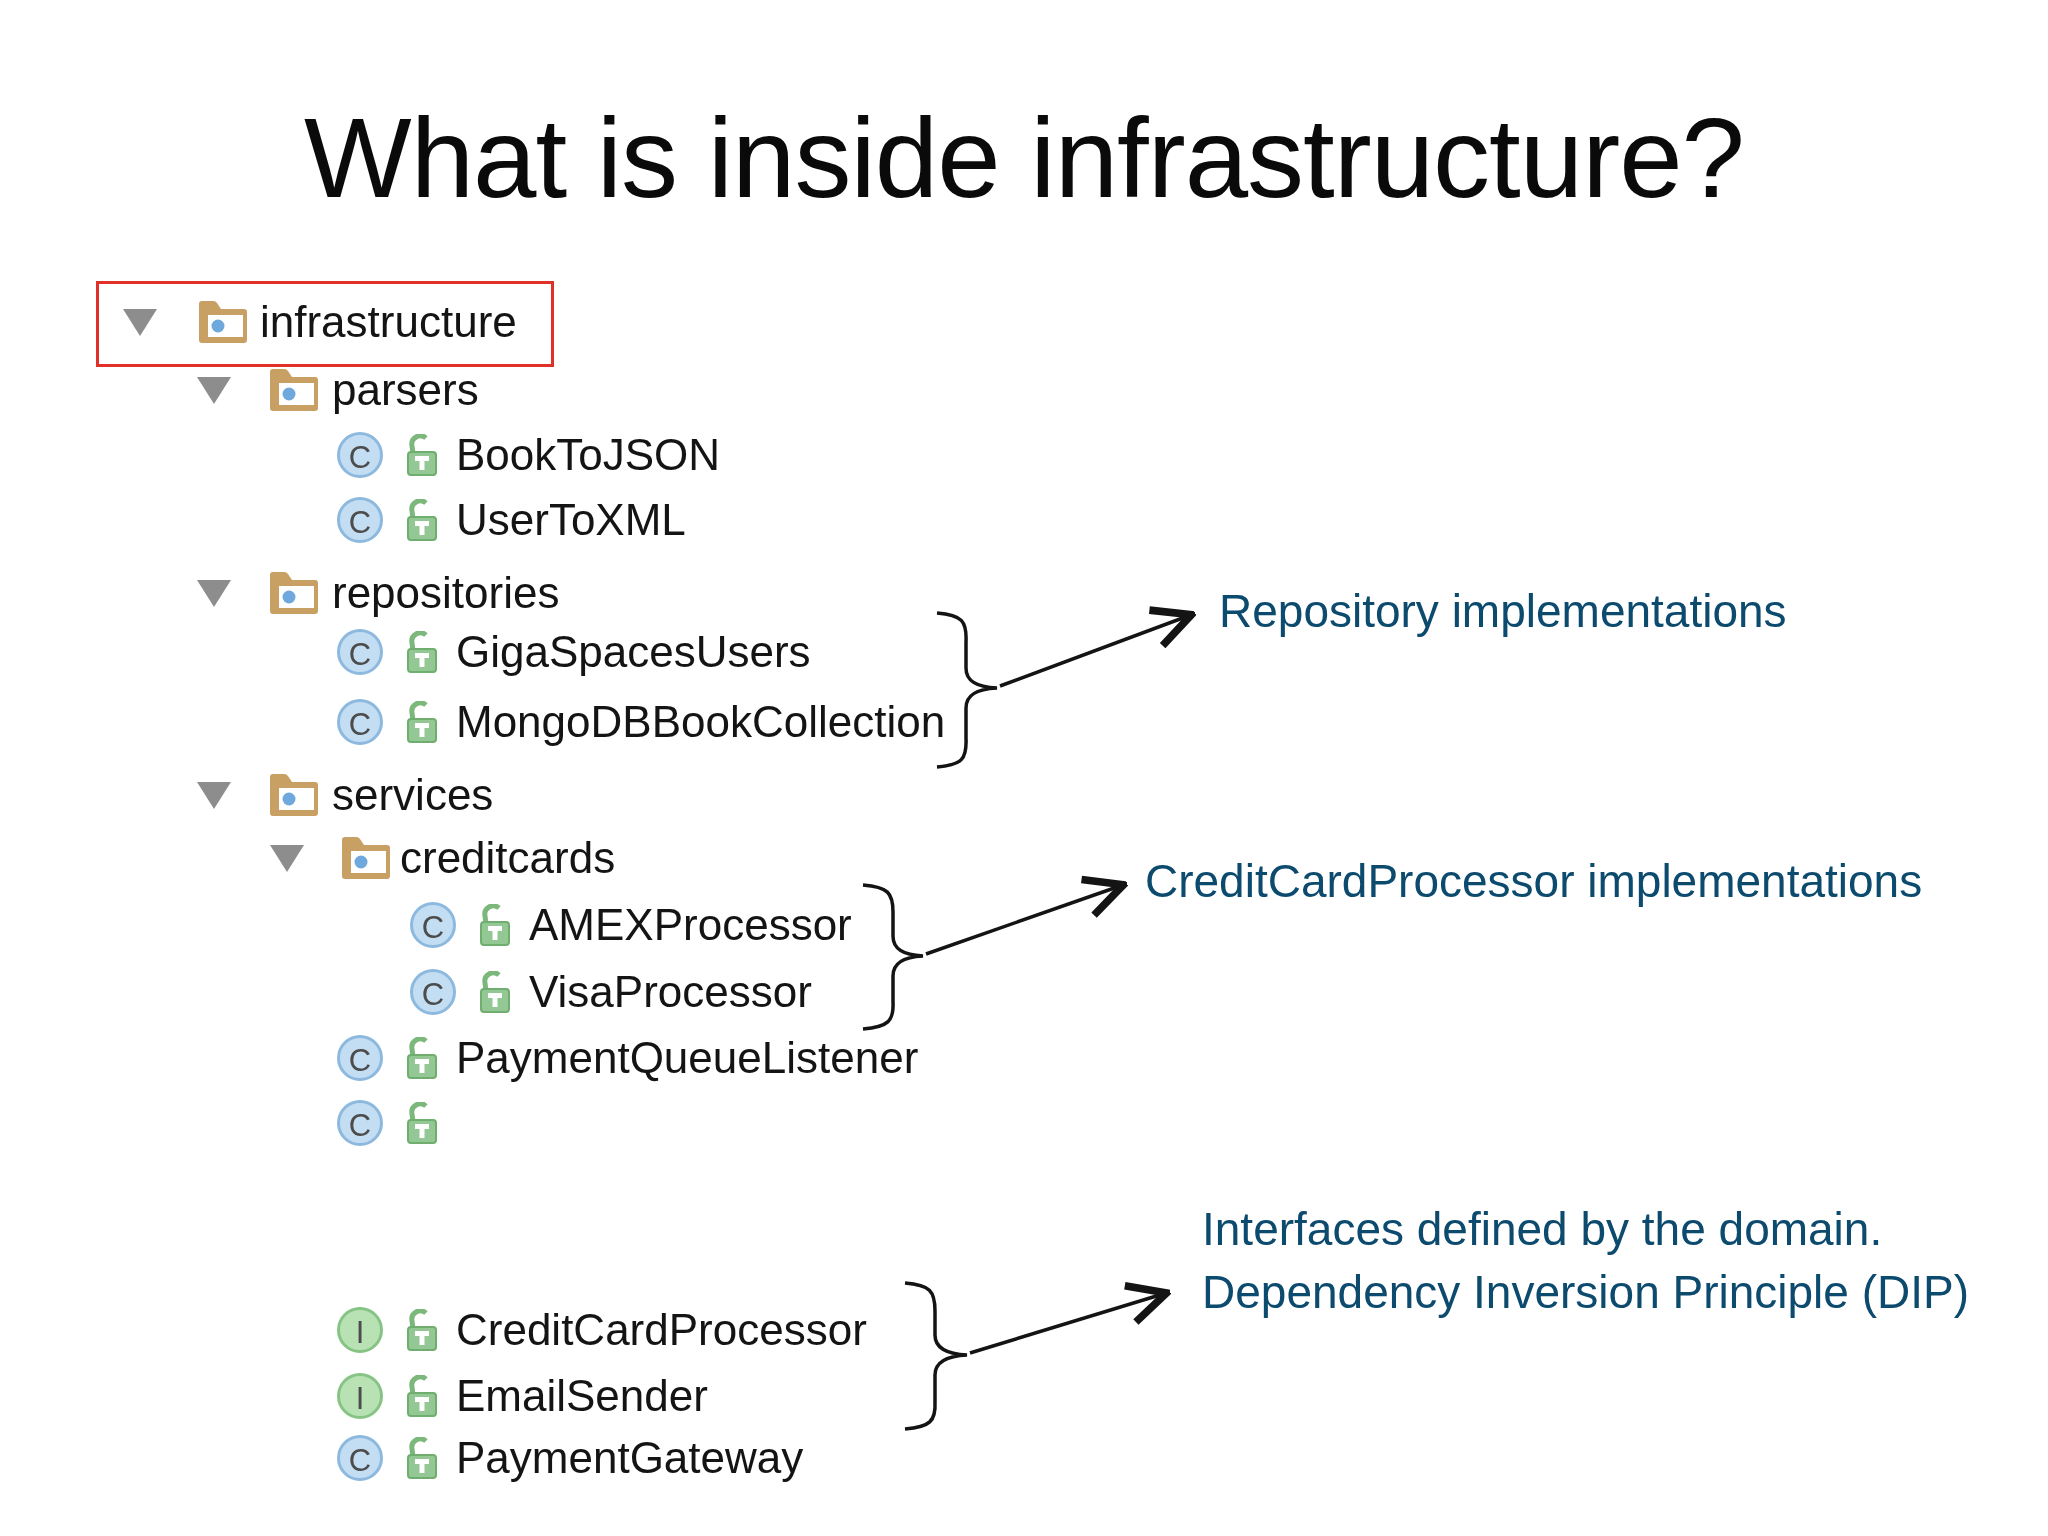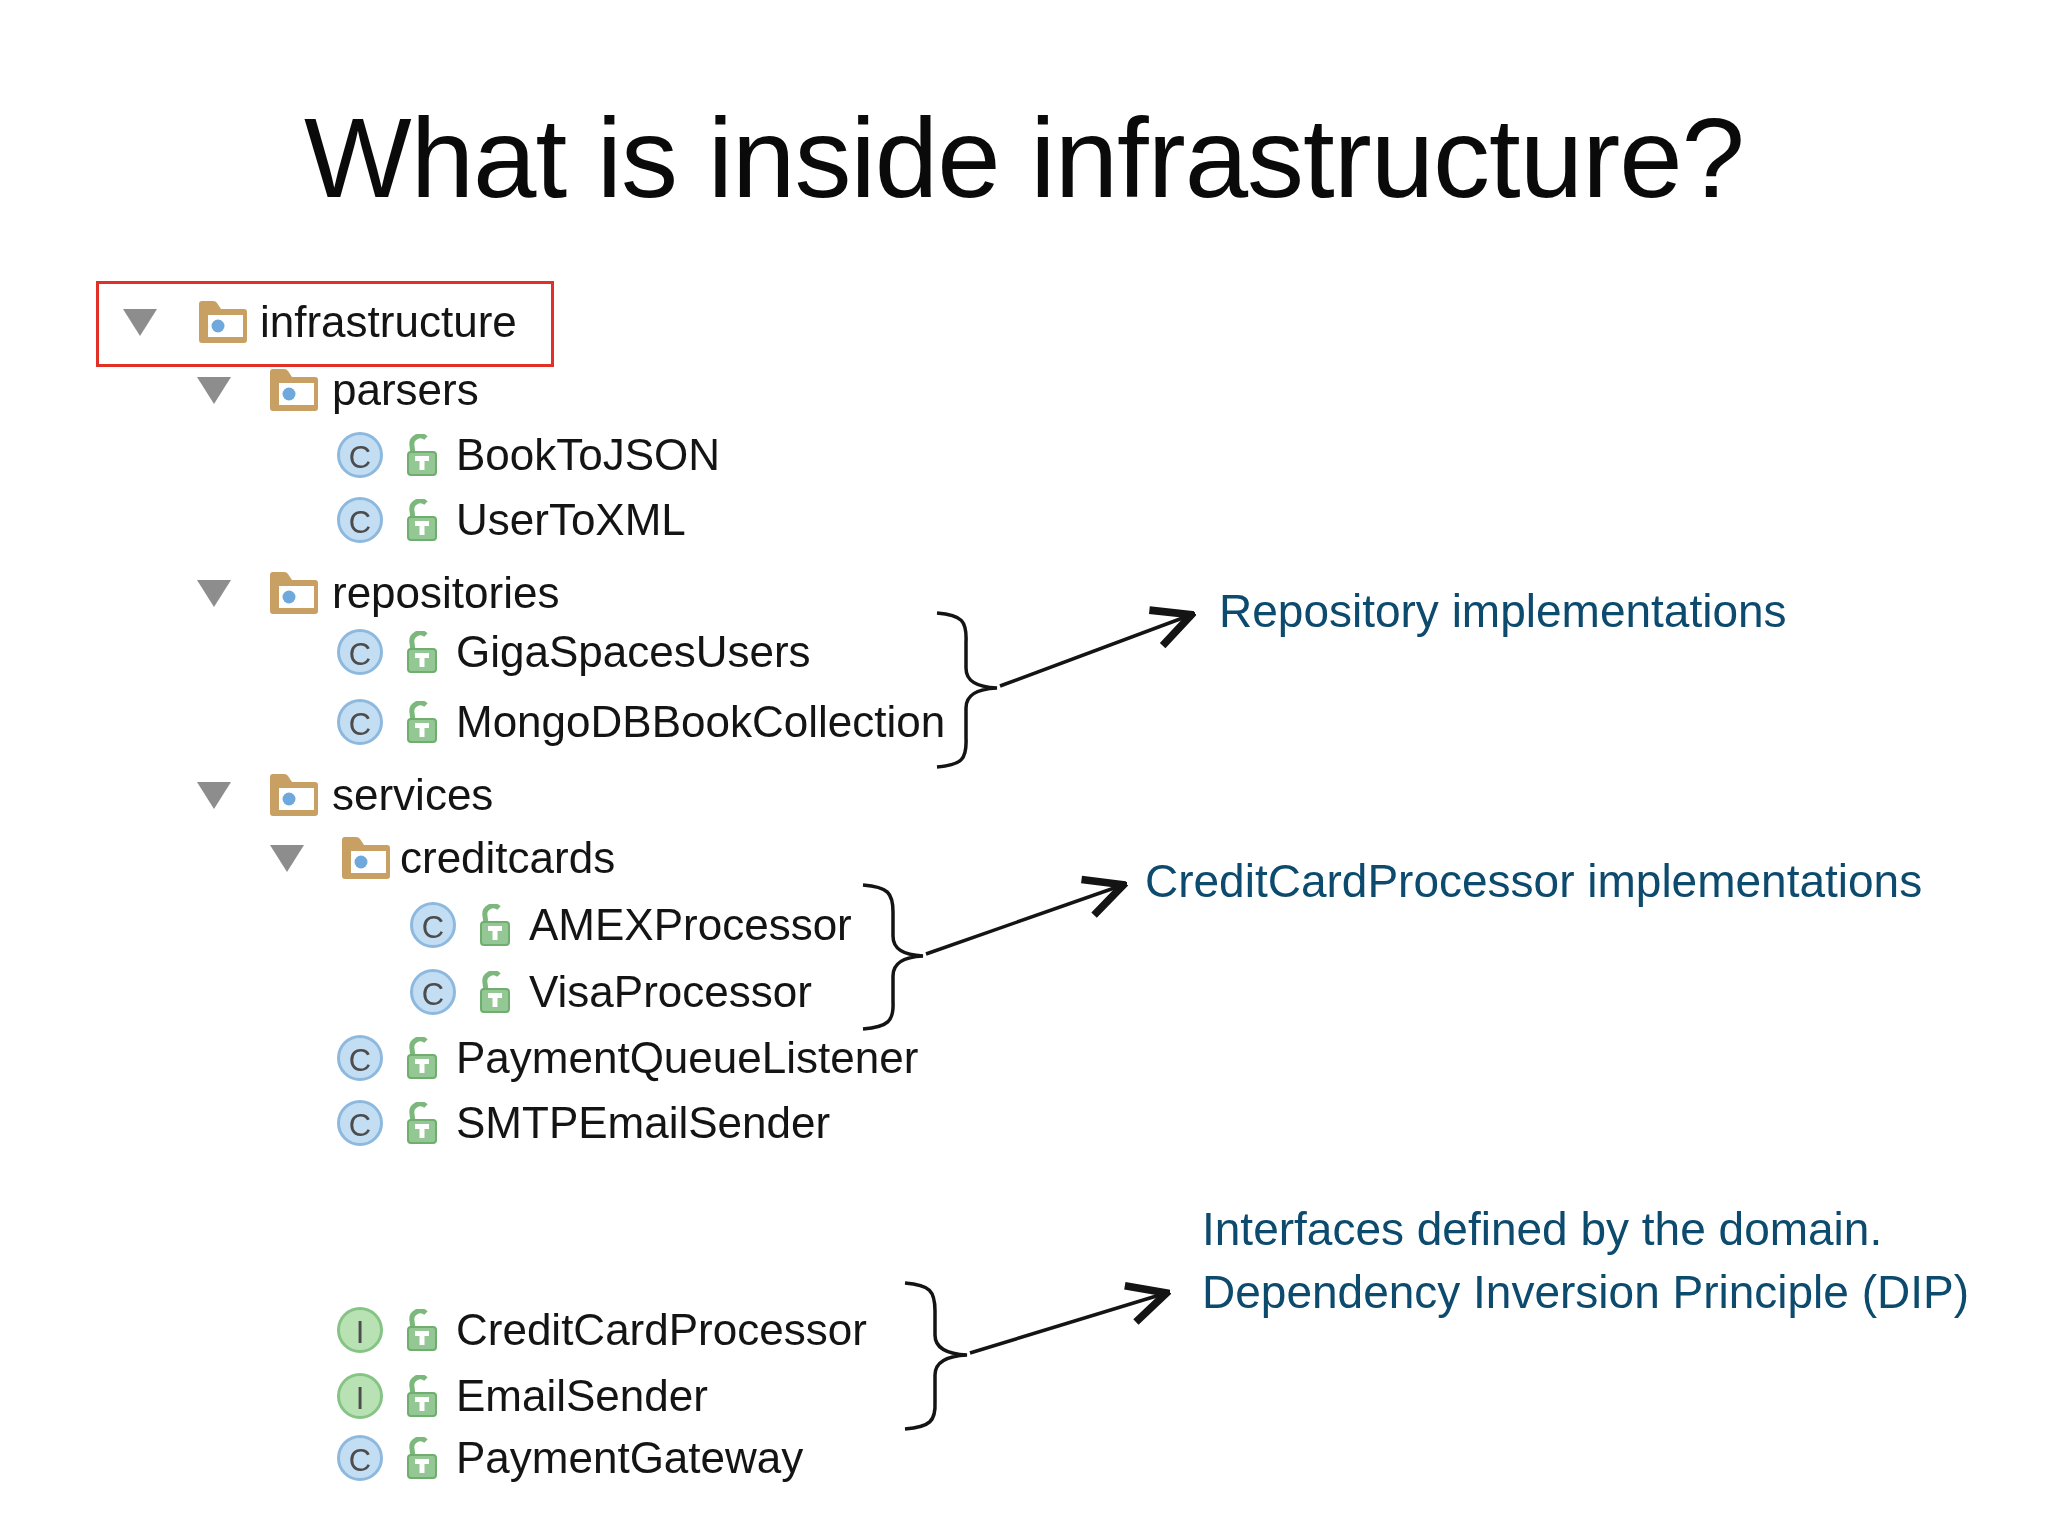--- a/index.html
+++ b/index.html
@@ -144,21 +144,20 @@
         <use href="#lockdef"></use>
       </svg>
     <span class="lbl" style="left:456px">PaymentQueueListener</span>
   </div>
 
   <div class="row" style="top:1099px">
     <span class="circ c" style="left:337px">C</span>
     <svg class="lock" style="left:406px" viewBox="0 0 32 42">
         <use href="#lockdef"></use>
       </svg>
-    <span class="lbl" style="left:456px">SMTPEmailSender</span>
   </div>
 
 
 
   <div class="row" style="top:1306px">
     <span class="circ i" style="left:337px">I</span>
     <svg class="lock" style="left:406px" viewBox="0 0 32 42">
         <use href="#lockdef"></use>
       </svg>
     <span class="lbl" style="left:456px">CreditCardProcessor</span>

